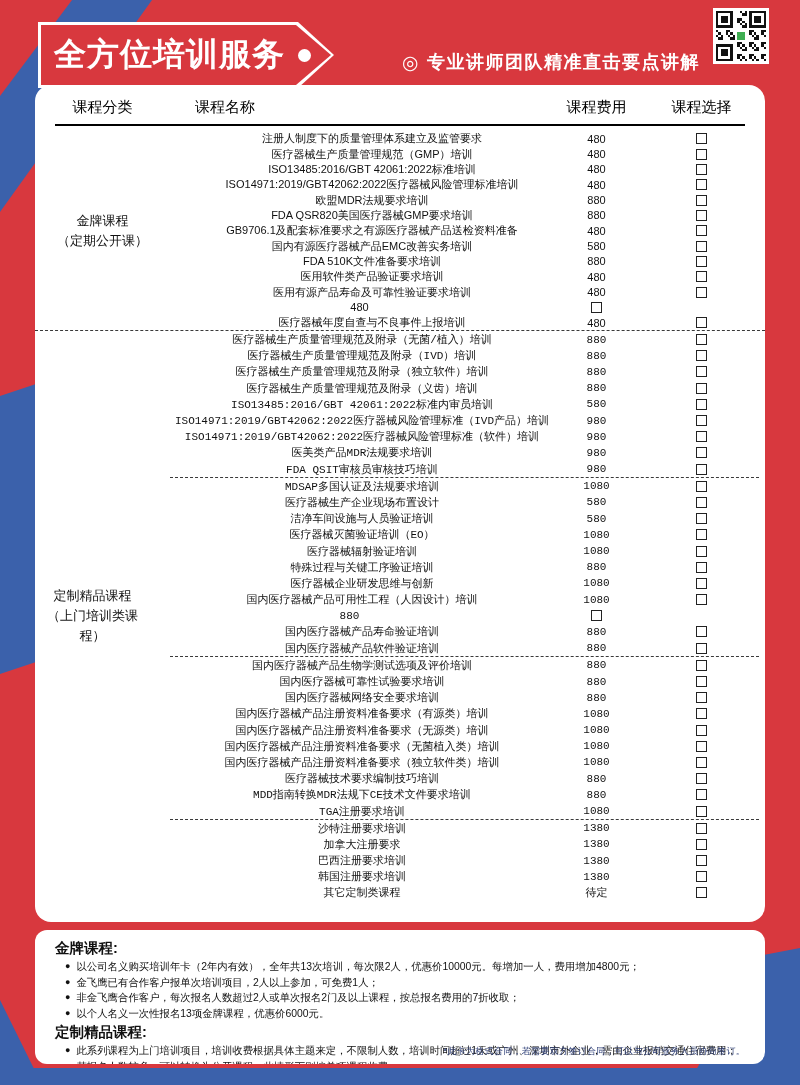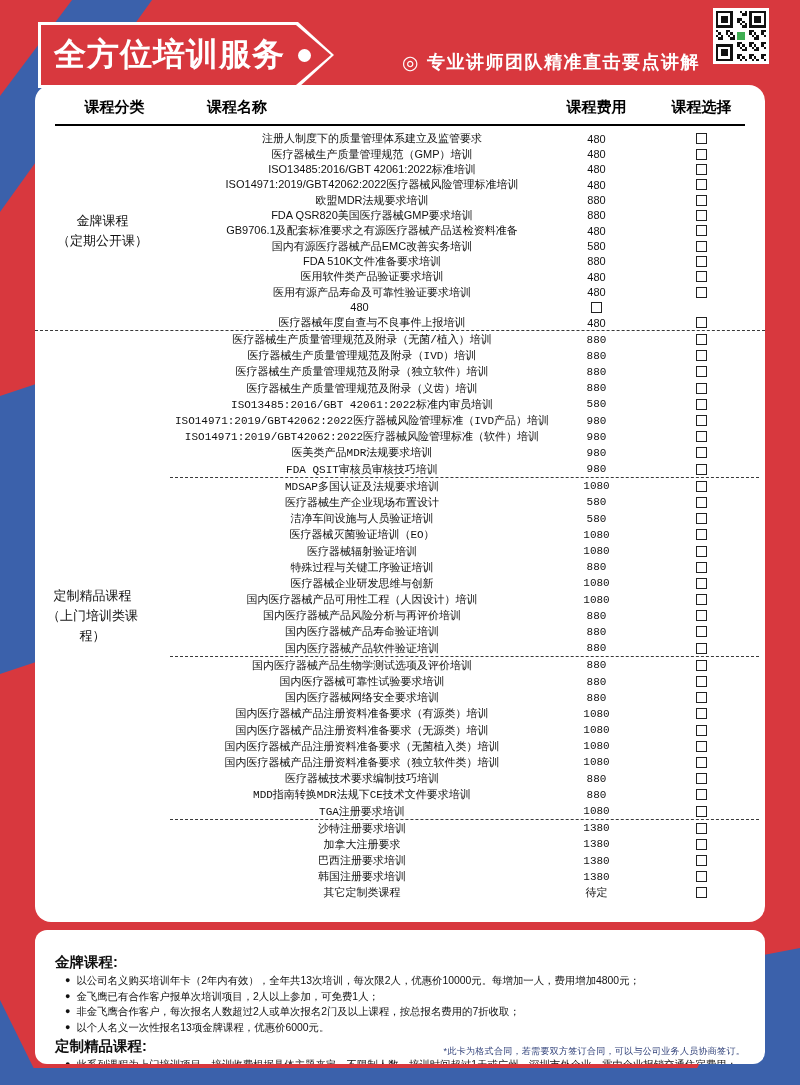--- a/index.html
+++ b/index.html
@@ -25,43 +25,43 @@
   .tagline{position:absolute;left:402px;top:50px;color:#fff;font-size:18px;font-weight:bold;
      letter-spacing:1.5px;display:flex;align-items:center;}
   .tagline .ticon{font-size:19px;margin-right:7px;font-weight:normal;}
 
   .qr{position:absolute;left:713px;top:8px;width:56px;height:56px;background:#fff;padding:3px;box-sizing:border-box;}
   .qr svg{display:block;width:100%;height:100%;}
 
   
   .card{position:absolute;left:35px;top:85px;width:730px;height:837px;background:#fff;
         border-radius:16px;box-sizing:border-box;display:flex;flex-direction:column;}
-  .thead{display:grid;grid-template-columns:135px 1fr 95px 115px;padding:13px 6px 7px 12px;
-        font-weight:bold;font-size:15px;color:#000;}
+  .thead{display:grid;grid-template-columns:135px 1fr 95px 115px;padding:13px 6px 7px 0;
+        font-weight:normal;font-size:15px;color:#000;}
   .h-cat,.h-fee,.h-sel{text-align:center;}
   .h-name{padding-left:25px;}
   .thead-line{border-bottom:2.2px solid #000;margin:0 20px;}
   .sections{flex:1;display:flex;flex-direction:column;padding-top:5px;}
   .section{display:flex;}
   .section + .section{border-top:1.6px dashed #3a3a3a;}
   .cat-col{width:135px;display:flex;flex-direction:column;justify-content:center;align-items:center;
         font-size:13px;color:#111;line-height:1.55;text-align:center;}
   .rows{flex:1;padding-right:6px;display:flex;flex-direction:column;justify-content:center;}
   .row{display:grid;grid-template-columns:1fr 95px 115px;align-items:center;}
   .section.s1 .row{height:15.35px;}
   .section.s2 .row{height:16.2px;font-family:Liberation Mono, monospace;}
   .course-name{padding-left:25px;font-size:11px;color:#111;white-space:nowrap;text-align:center;}
   .course-fee{text-align:center;font-size:11px;color:#111;}
   .cbx-wrap{display:flex;justify-content:center;}
   .cbx{width:11px;height:11px;border:1.6px solid #222;background:#fff;box-sizing:border-box;cursor:pointer;}
   .dash-inner{border-top:1.6px dashed #3a3a3a;margin-left:20px;}
 
   
   .notes{position:absolute;left:35px;top:930px;width:730px;height:134px;background:#fff;
-        border-radius:12px;box-sizing:border-box;padding:21px 20px 6px;overflow:hidden;}
+        border-radius:12px;box-sizing:border-box;padding:7px 20px 6px;overflow:hidden;}
   .note-heading{font-size:14.5px;font-weight:bold;color:#111;margin:2px 0 1px;}
   .note-bullet{display:flex;align-items:flex-start;font-size:10.4px;color:#111;line-height:15.5px;
         padding-left:10px;white-space:nowrap;}
   .note-bullet .glyph{font-size:9px;line-height:15.5px;margin-right:6px;}
   .footnote{position:absolute;right:20px;bottom:6px;font-size:9px;color:#2e3f78;letter-spacing:0.3px;margin-top:8px;}
 </style>
 </head>
 <body>
 
 <div class="page">
@@ -431,21 +431,20 @@
 
   <div class="row">
     <div class="course-name">国内医疗器械产品可用性工程（人因设计）培训</div>
     <div class="course-fee">1080</div>
     <div class="cbx-wrap">
       <span class="cbx"></span>
     </div>
   </div>
 
   <div class="row">
-    <div class="course-name">国内医疗器械产品风险分析与再评价培训</div>
     <div class="course-fee">880</div>
     <div class="cbx-wrap">
       <span class="cbx"></span>
     </div>
   </div>
 
   <div class="row">
     <div class="course-name">国内医疗器械产品寿命验证培训</div>
     <div class="course-fee">880</div>
     <div class="cbx-wrap">

